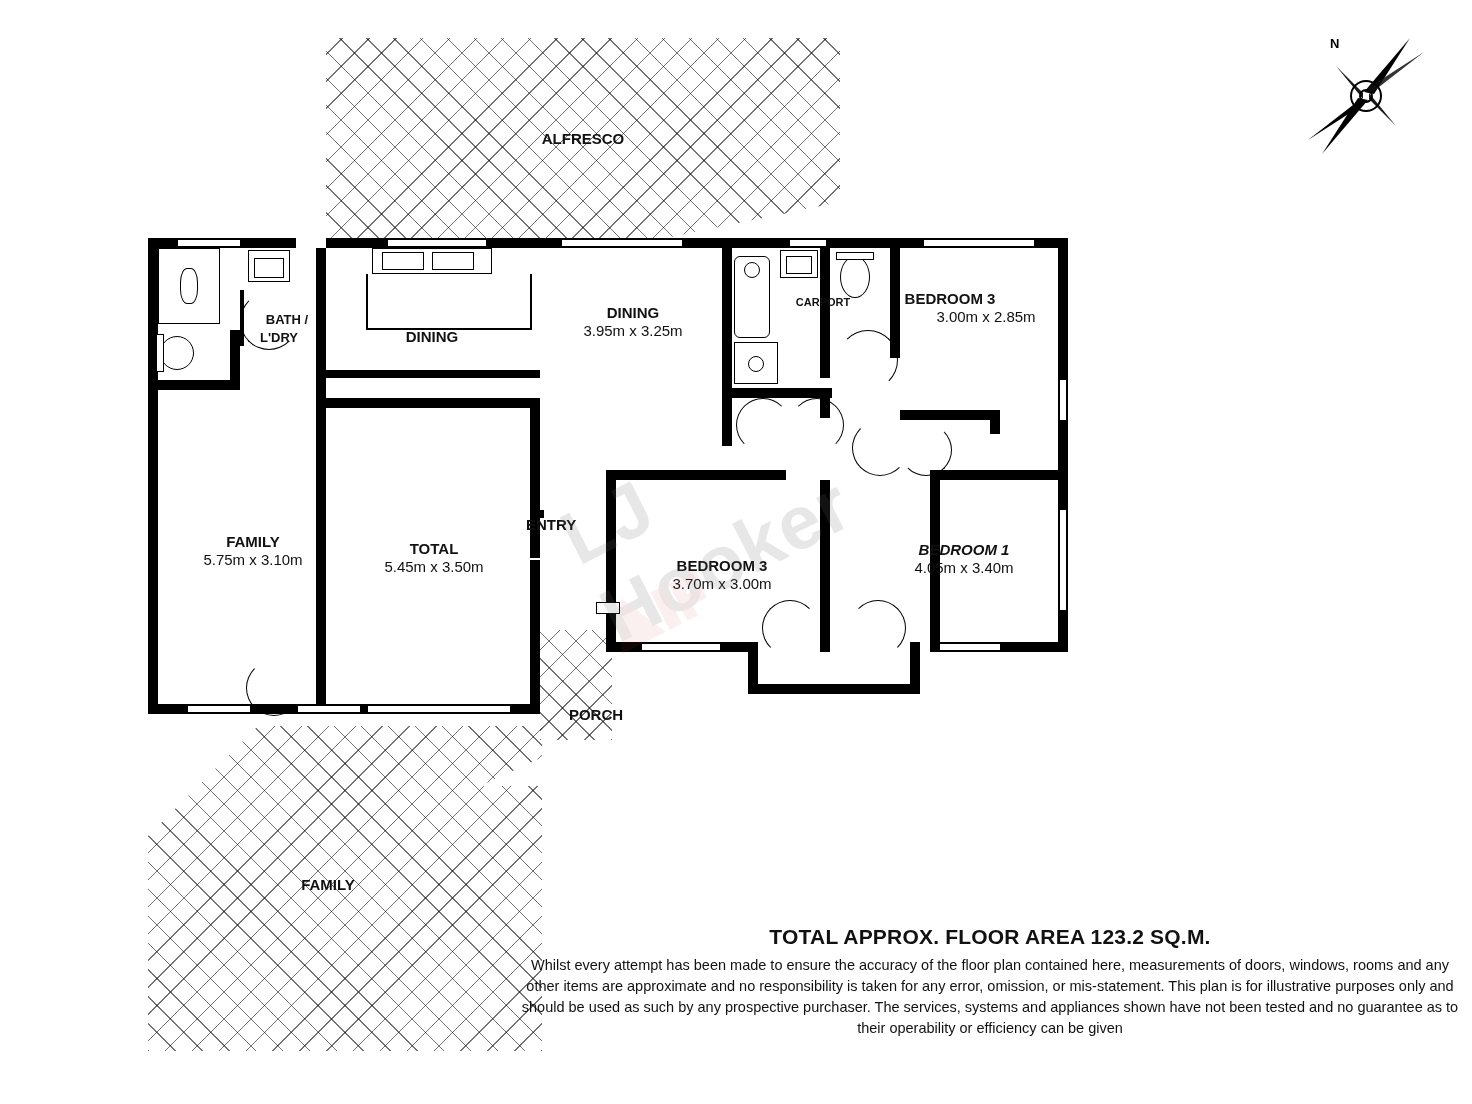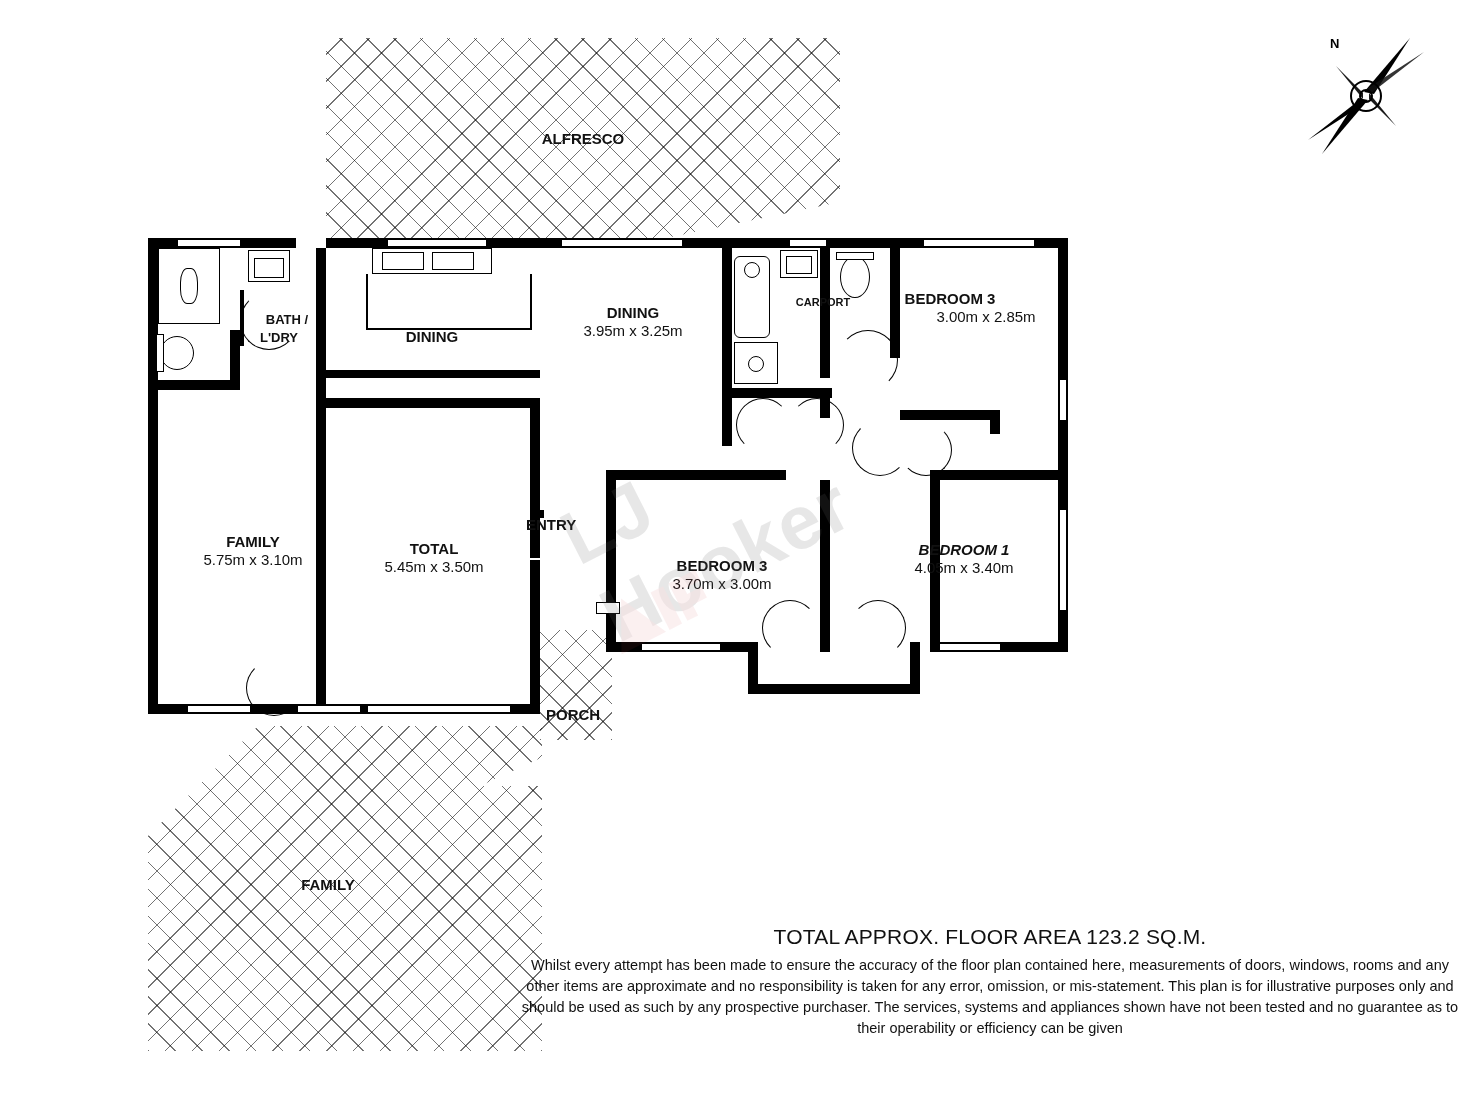--- a/index.html
+++ b/index.html
@@ -35,21 +35,21 @@
   #watermark{position:absolute;left:520px;top:400px;width:420px;height:230px;
      transform:rotate(-27deg);opacity:.16;pointer-events:none;}
   #watermark .wmtext{font-size:76px;font-weight:bold;color:#6f6f6f;letter-spacing:1px;
      position:absolute;left:52px;top:22px;font-family:"Liberation Sans",sans-serif;}
   #wm-logo{position:absolute;left:40px;top:130px;width:130px;height:70px;opacity:.5;}
 
   
   #compass{position:absolute;left:1278px;top:22px;width:176px;height:136px;background:#fff;}
   
   #footer{position:absolute;left:520px;top:925px;width:940px;text-align:center;}
-  #footer .ttl{font-size:21px;font-weight:normal;letter-spacing:.2px;}
+  #footer .ttl{font-size:21px;font-weight:bold;letter-spacing:.2px;}
   #footer .dis{font-size:14.5px;line-height:1.45;margin-top:6px;}
 </style>
 </head>
 <body>
 
 <div id="page">
 
   <div class="hatch" style="left:326px;top:38px;width:514px;height:202px;"></div>
 
   <div style="position:absolute;left:560px;top:200px;width:290px;height:60px;background:#fff;
@@ -198,21 +198,21 @@
   <div class="label lbl-dim" style="left:344px;top:558px;width:180px;">5.45m x 3.50m</div>
 
   <div class="label lbl-rm" style="left:526px;top:516px;width:92px;text-align:left;">ENTRY</div>
 
   <div class="label lbl-rm" style="left:632px;top:557px;width:180px;">BEDROOM 3</div>
   <div class="label lbl-dim" style="left:632px;top:575px;width:180px;">3.70m x 3.00m</div>
 
   <div class="label lbl-rm" style="left:874px;top:541px;width:180px;font-style:italic;">BEDROOM 1</div>
   <div class="label lbl-dim" style="left:874px;top:559px;width:180px;">4.05m x 3.40m</div>
 
-  <div class="label lbl-rm" style="left:546px;top:706px;width:100px;text-align:left;">PORCH</div>
+  <div class="label lbl-rm" style="left:546px;top:706px;width:100px;text-align:center;">PORCH</div>
 
   <div class="label lbl-rm" style="left:258px;top:876px;width:140px;">FAMILY</div>
 
   <div id="watermark">
     <div class="wmtext">LJ Hooker</div>
     <svg id="wm-logo" viewBox="0 0 130 70">
       <path d="M10 60 L35 10 L60 60 Z" fill="#d24a52"></path>
       <rect x="64" y="18" width="14" height="42" fill="#d24a52"></rect>
       <path d="M84 18 h30 v12 h-18 v6 h16 v12 h-16 v12 h-12 z" fill="#d24a52"></path>
     </svg>

